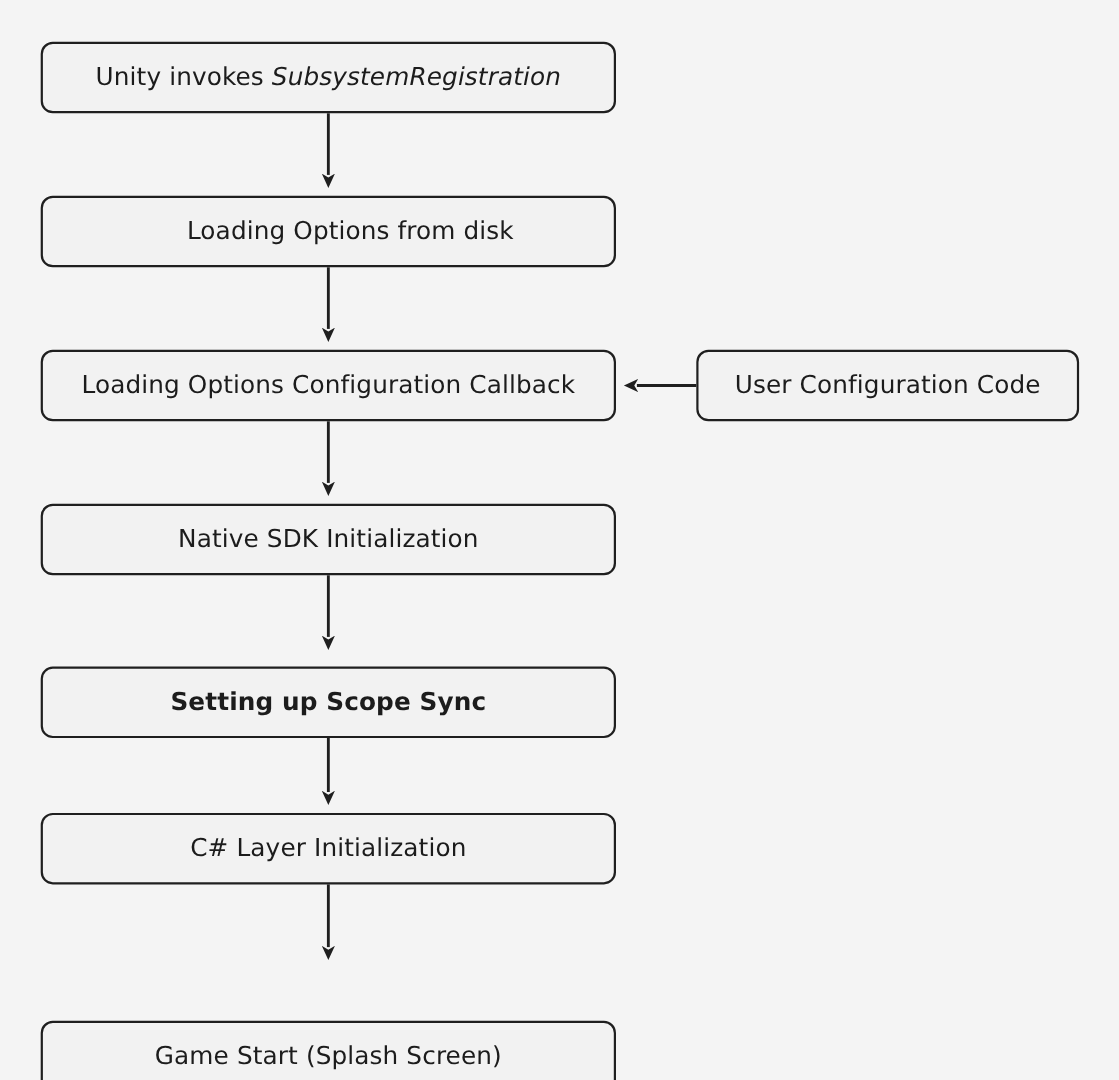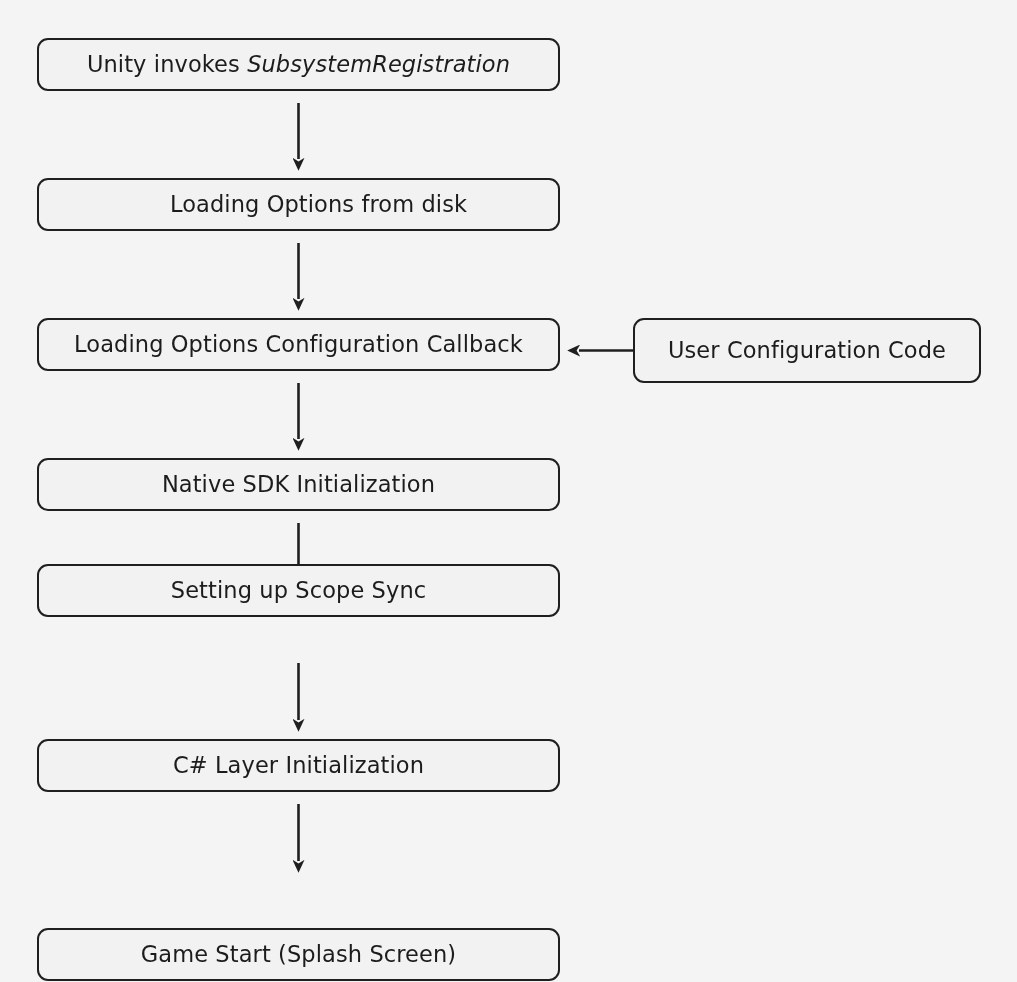--- a/index.html
+++ b/index.html
@@ -46,27 +46,27 @@
     white-space: nowrap;
     padding: 0 14px;
   }
   .node-label em {
     font-style: italic;
   }
   
   .col-main {
     left: 37px;
     width: 523px;
-    height: 53px;
+    height: 65px;
   }
   .row1 { top: 38px; }
   .row2 { top: 178px; padding-left: 40px; }
   .row3 { top: 318px; }
   .row4 { top: 458px; align-items: center; }
-  .row5 { top: 564px; }
+  .row5 { top: 606px; font-weight: bold; }
   .row6 { top: 739px; text-align: center; }
   .row7 { top: 928px; }
   
   .node-side {
     left: 633px;
     top: 318px;
     width: 348px;
     height: 65px;
   }
 </style>

